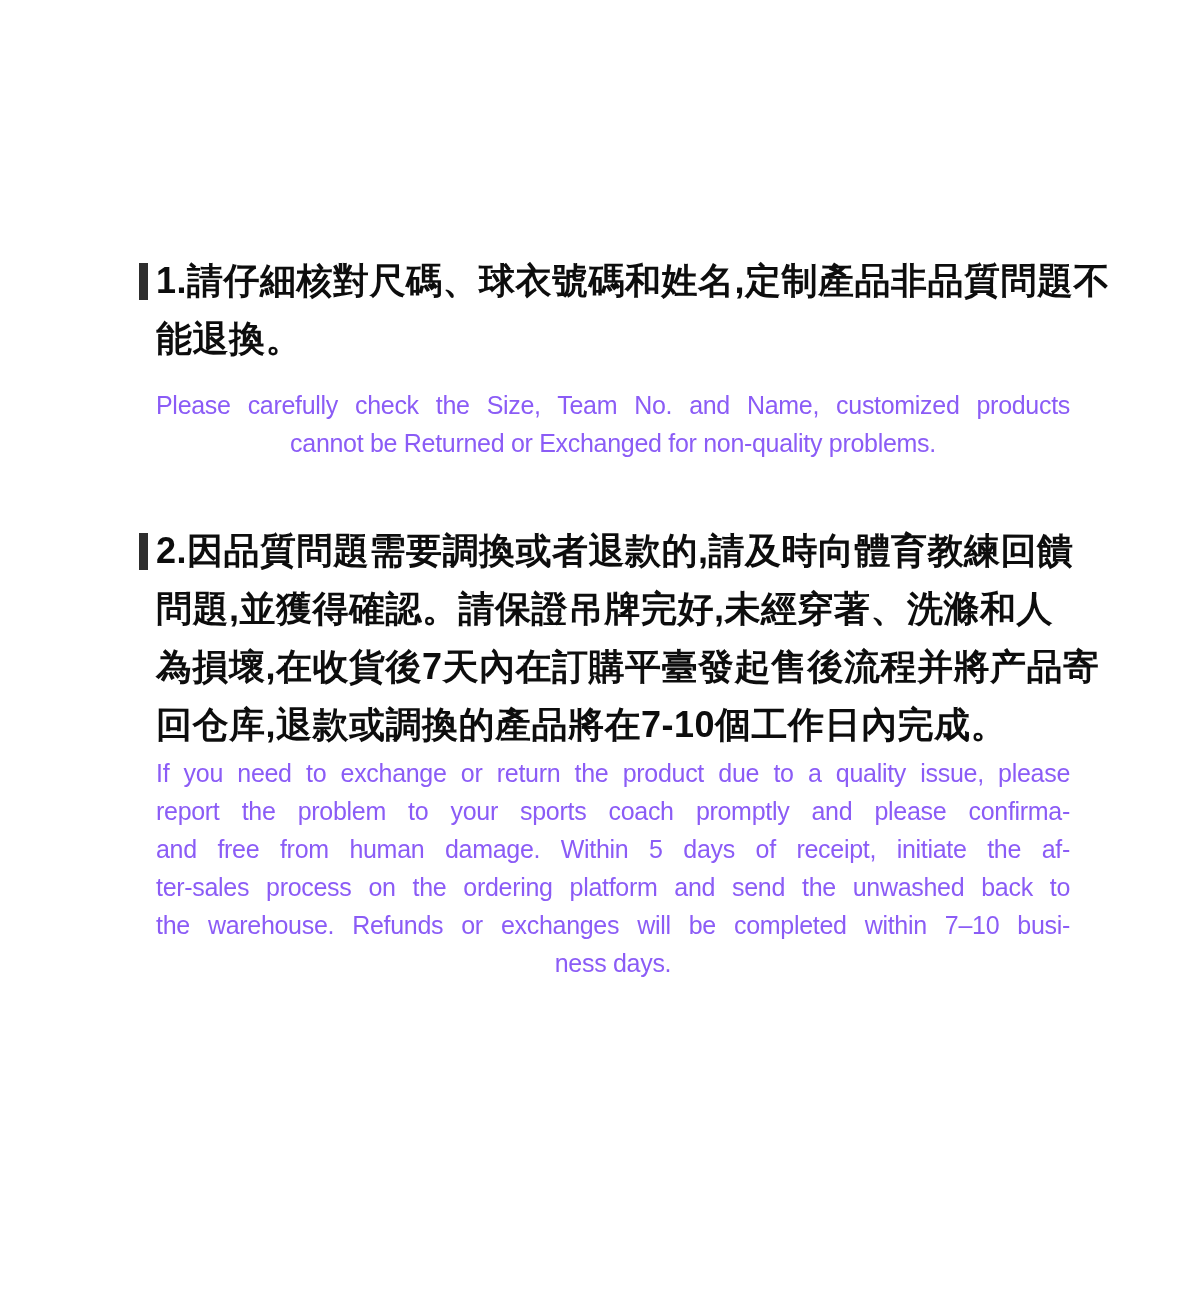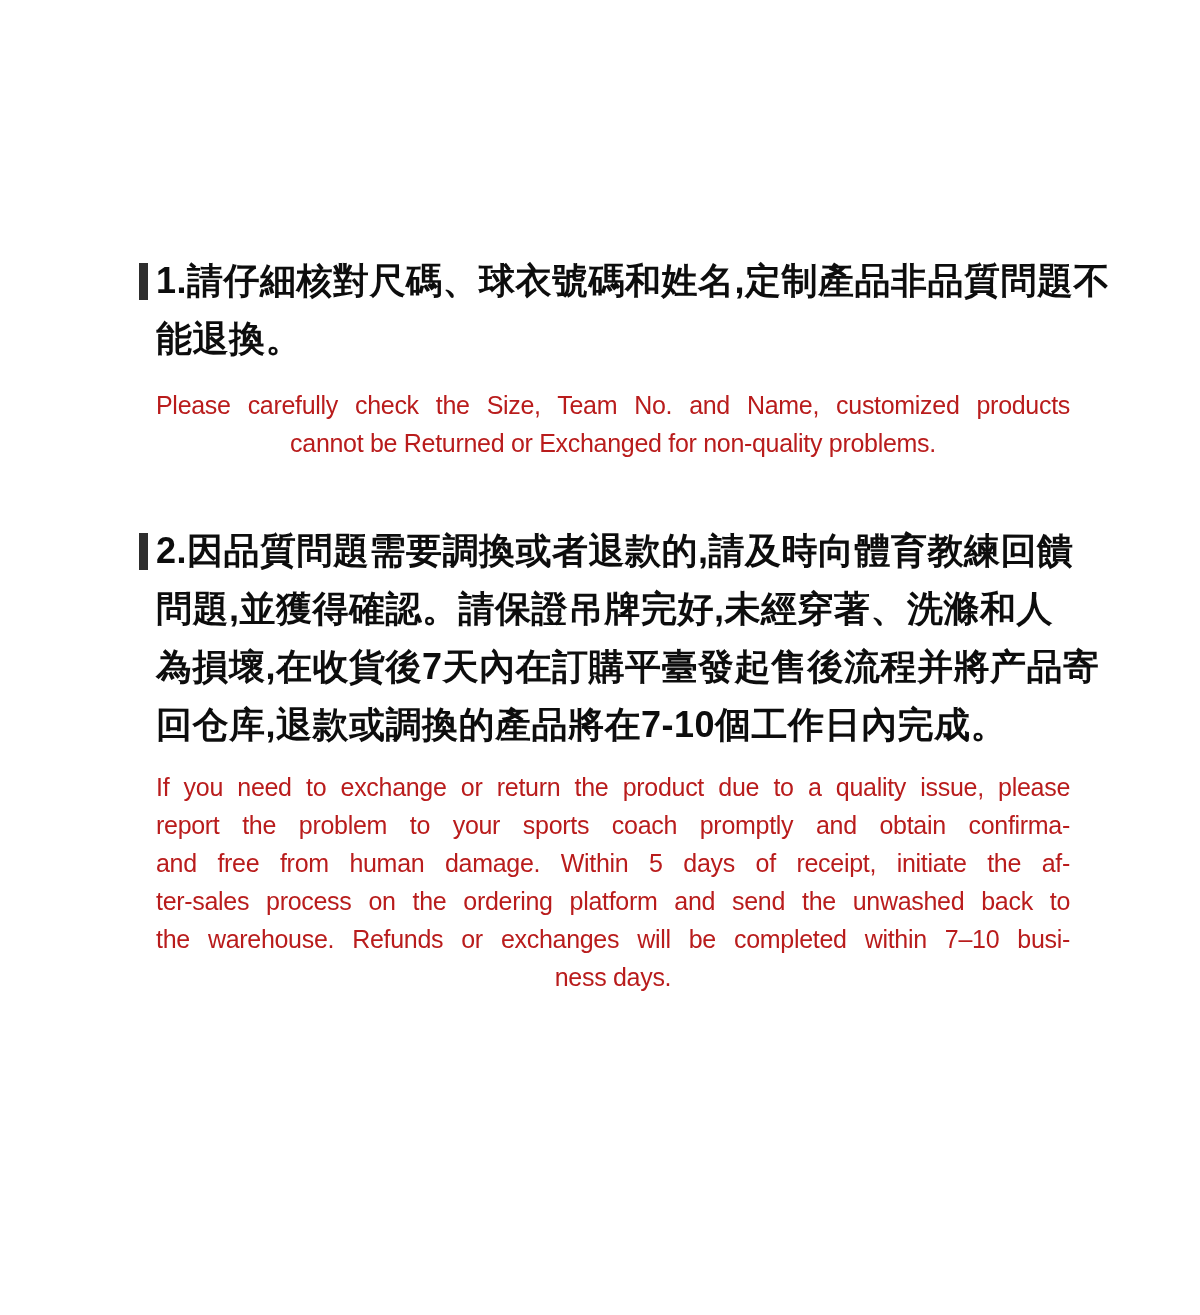--- a/index.html
+++ b/index.html
@@ -35,34 +35,34 @@
     height: 37px;
     background: #2e2e2e;
   }
   .zh-line {
     white-space: nowrap;
   }
   
   .en-para {
     font-size: 25px;
     line-height: 38px;
-    color: #b91c1c;
+    color: #8b5cf6;
     letter-spacing: -0.3px;
   }
   .en-line {
     text-align: center;
     white-space: normal;
   }
   .en-line.just {
     text-align: justify;
     text-align-last: justify;
   }
   .para-1 { margin-top: 18px; }
   .heading-2 { margin-top: 60px; }
-  .para-2 { margin-top: 14px; }
+  .para-2 { }
 </style>
 </head>
 <body>
 
 <div class="page">
   <div class="content">
 
     <div class="zh-heading heading-1">
       <span class="bar"></span>
       <div class="zh-line">1.請仔細核對尺碼、球衣號碼和姓名,定制產品非品質問題不</div>
@@ -77,21 +77,21 @@
     <div class="zh-heading heading-2">
       <span class="bar"></span>
       <div class="zh-line">2.因品質問題需要調換或者退款的,請及時向體育教練回饋</div>
       <div class="zh-line">問題,並獲得確認。請保證吊牌完好,未經穿著、洗滌和人</div>
       <div class="zh-line">為損壞,在收貨後7天內在訂購平臺發起售後流程并將产品寄</div>
       <div class="zh-line">回仓库,退款或調換的產品將在7-10個工作日內完成。</div>
     </div>
 
     <div class="en-para para-2">
       <div class="en-line just">If you need to exchange or return the product due to a quality issue, please</div>
-      <div class="en-line just">report the problem to your sports coach promptly and obtain confirma-</div>
+      <div class="en-line just">report the problem to your sports coach promptly and please confirma-</div>
       <div class="en-line just">and free from human damage. Within 5 days of receipt, initiate the af-</div>
       <div class="en-line just">ter-sales process on the ordering platform and send the unwashed back to</div>
       <div class="en-line just">the warehouse. Refunds or exchanges will be completed within 7–10 busi-</div>
       <div class="en-line">ness days.</div>
     </div>
 
   </div>
 </div>
 
 </body></html>

